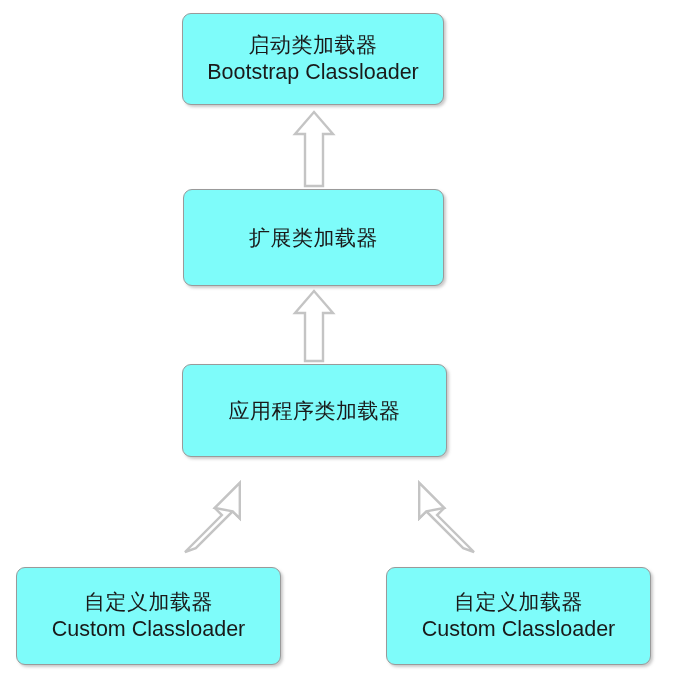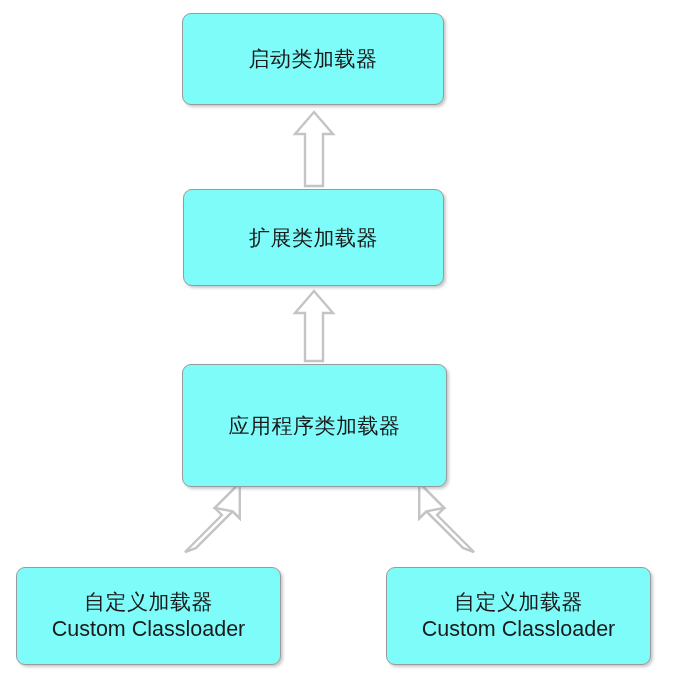--- a/index.html
+++ b/index.html
@@ -52,21 +52,21 @@
     font-size: 21.5px;
     line-height: 1.30;
     font-weight: 400;
     white-space: nowrap;
     margin-top: 1px;
   }
 
   
   #node-bootstrap   { left: 182px; top: 13px;  width: 262px; height: 92px; }
   #node-extension   { left: 183px; top: 189px; width: 261px; height: 97px; }
-  #node-application { left: 182px; top: 364px; width: 265px; height: 123px; }
+  #node-application { left: 182px; top: 364px; width: 265px; height: 93px; }
   #node-custom-left { left: 16px;  top: 567px; width: 265px; height: 98px; }
   #node-custom-right{ left: 386px; top: 567px; width: 265px; height: 98px; }
 </style>
 </head>
 <body>
 
 <div id="canvas" style="background: rgb(255, 255, 255);">
 
   <svg id="arrow-layer" viewBox="0 0 673 677">
 
@@ -81,20 +81,21 @@
     </g>
 
     <g>
       <polygon points="474.0,552.0 437.1,515.1 444.2,508.0 419.2,483.0 419.2,518.4 426.3,511.3 463.2,548.2" fill="#ffffff" stroke="#c4c4c4" stroke-width="2.4" stroke-linejoin="miter"></polygon>
       <polygon points="419.2,483.0 419.2,518.4 426.3,511.3 444.2,508.0" fill="#ffffff" stroke="#c4c4c4" stroke-width="2.4" stroke-linejoin="miter"></polygon>
     </g>
   </svg>
 
   <div class="node" id="node-bootstrap" style="background: rgb(126, 252, 250); border-color: rgb(154, 154, 154); color: rgb(26, 26, 26);">
     <div class="node-cn">启动类加载器</div>
+    <div class="node-en">Bootstrap Classloader</div>
   </div>
 
   <div class="node" id="node-extension" style="background: rgb(126, 252, 250); border-color: rgb(154, 154, 154); color: rgb(26, 26, 26);">
     <div class="node-cn">扩展类加载器</div>
   </div>
 
   <div class="node" id="node-application" style="background: rgb(126, 252, 250); border-color: rgb(154, 154, 154); color: rgb(26, 26, 26);">
     <div class="node-cn">应用程序类加载器</div>
   </div>
 

